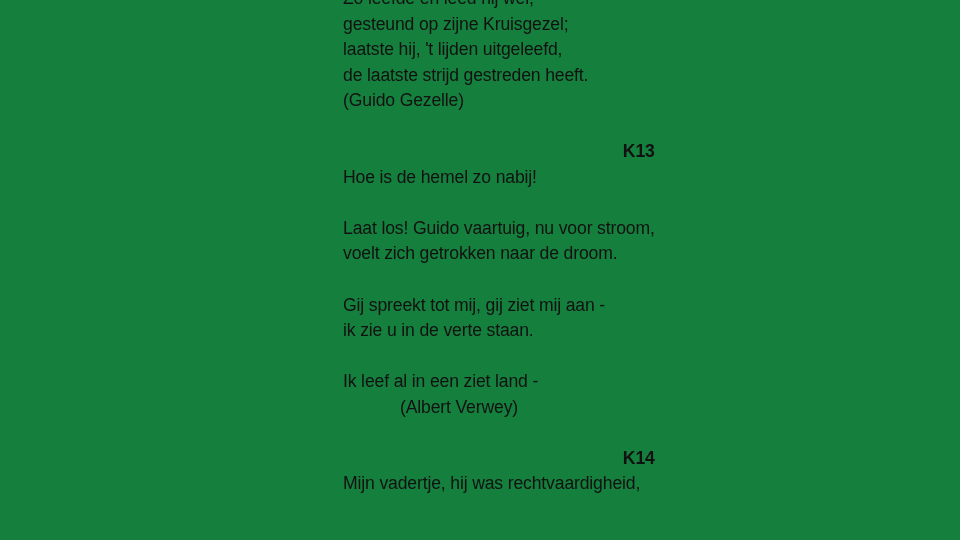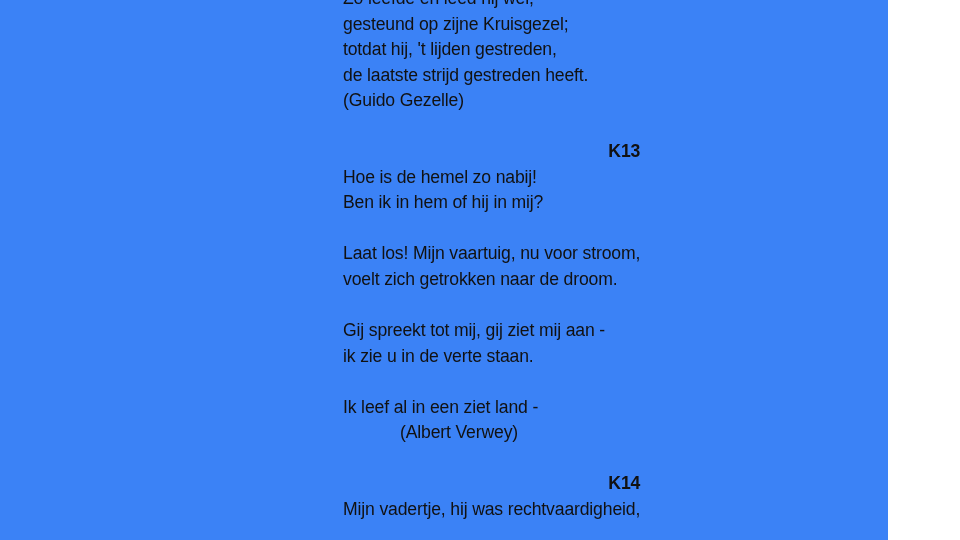--- a/index.html
+++ b/index.html
@@ -5,24 +5,24 @@
     html, body {
       margin: 0;
       padding: 0;
       width: 960px;
       height: 540px;
       overflow: hidden;
       background: #ffffff;
     }
     .page {
       position: relative;
-      width: 888px;
+      width: 960px;
       height: 540px;
       overflow: hidden;
-      background: #3b82f6;
+      background: #15803d;
     }
     .text-block {
       position: absolute;
       left: 343px;
       top: -14px;
       font-family: "Liberation Sans", sans-serif;
       font-size: 17.6px;
       line-height: 25.55px;
       color: #111111;
       letter-spacing: -0.15px;
@@ -39,29 +39,28 @@
       padding-left: 57px;
     }
   </style>
 </head>
 <body>
 
 <div class="page">
   <div class="text-block">
     <div class="line">Zo leefde en leed hij wel,</div>
     <div class="line">gesteund op zijne Kruisgezel;</div>
-    <div class="line">totdat hij, 't lijden gestreden,</div>
+    <div class="line">laatste hij, 't lijden uitgeleefd,</div>
     <div class="line">de laatste strijd gestreden heeft.</div>
     <div class="line">(Guido Gezelle)</div>
     <div class="line"></div>
     <div class="line bold">K13</div>
     <div class="line">Hoe is de hemel zo nabij!</div>
-    <div class="line">Ben ik in hem of hij in mij?</div>
     <div class="line"></div>
-    <div class="line">Laat los! Mijn vaartuig, nu voor stroom,</div>
+    <div class="line">Laat los! Guido vaartuig, nu voor stroom,</div>
     <div class="line">voelt zich getrokken naar de droom.</div>
     <div class="line"></div>
     <div class="line">Gij spreekt tot mij, gij ziet mij aan -</div>
     <div class="line">ik zie u in de verte staan.</div>
     <div class="line"></div>
     <div class="line">Ik leef al in een ziet land -</div>
     <div class="line indent">(Albert Verwey)</div>
     <div class="line"></div>
     <div class="line bold">K14</div>
     <div class="line">Mijn vadertje, hij was rechtvaardigheid,</div>

